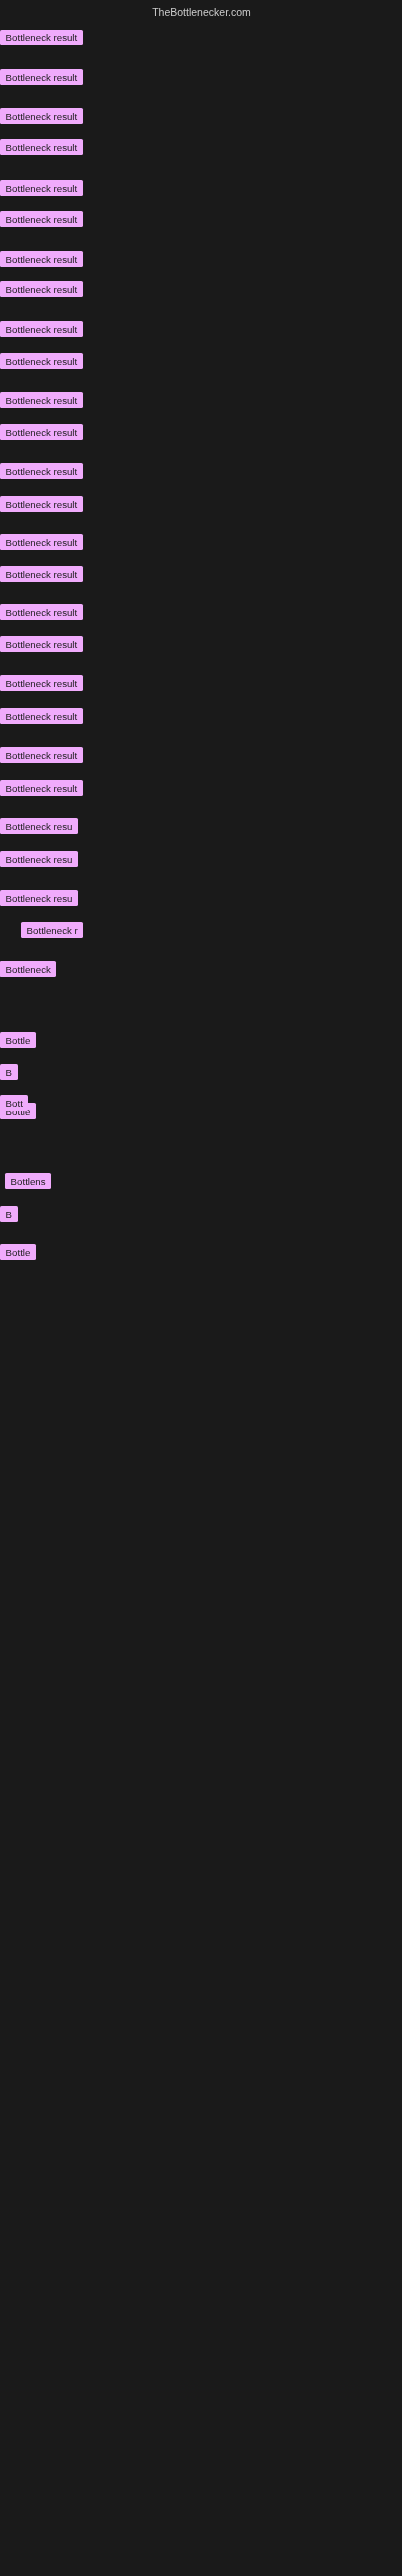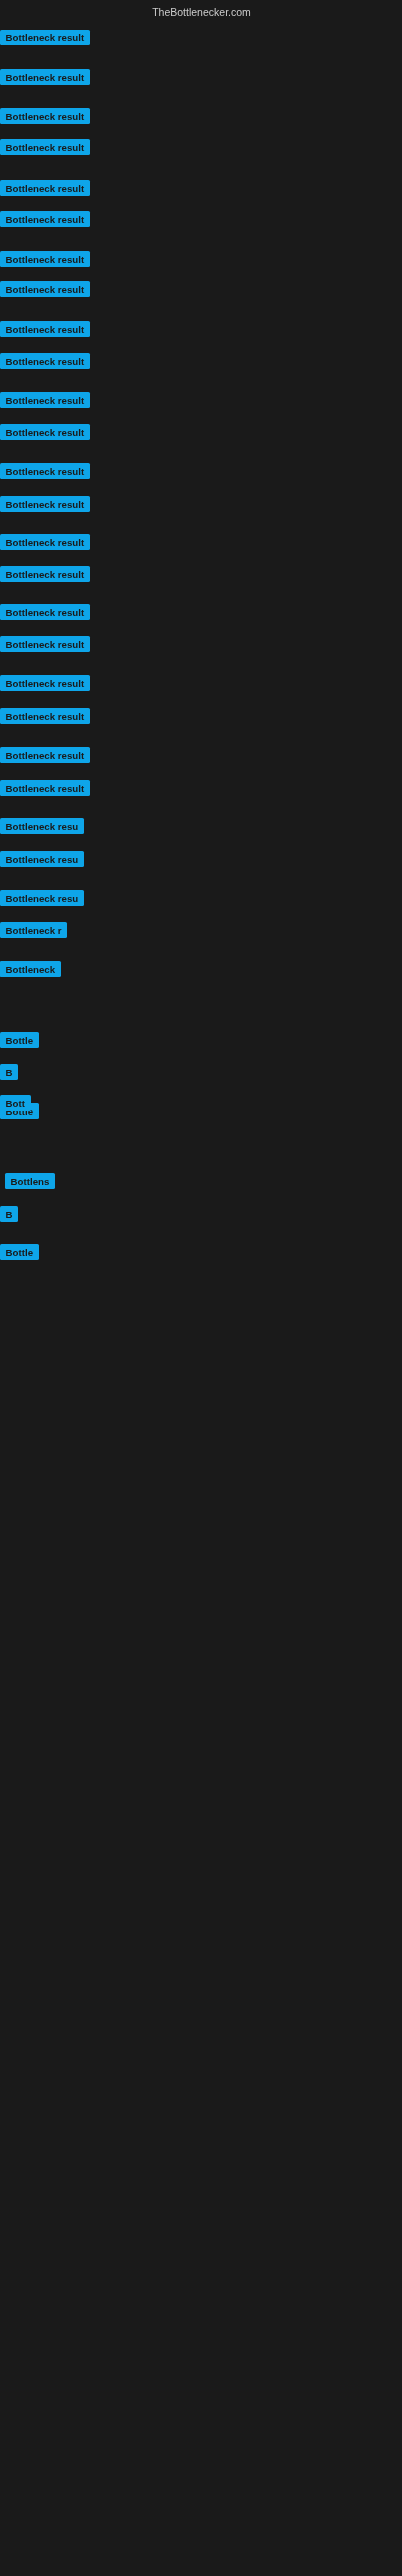--- a/index.html
+++ b/index.html
@@ -15,24 +15,24 @@
       position: relative;
     }
     .site-title {
       text-align: center;
       color: #cccccc;
       font-size: 10.5px;
       padding: 6.4px 0 4.8px 0;
     }
     .bottleneck-badge {
       display: inline-block;
-      background-color: #0ea5e9;
+      background-color: #f0abfc;
       color: #1a1a1a;
       font-size: 9.7px;
-      font-weight: bold;
+      font-weight: normal;
       padding: 2.4px 5.6px;
       border-radius: 1.6px;
       white-space: nowrap;
       overflow: hidden;
     }
     .row {
       position: absolute;
       left: 0;
     }
   </style>
@@ -60,21 +60,21 @@
     <div class="row" style="top: 543px; left: 0px;"><span class="bottleneck-badge" style="max-width: 127px;">Bottleneck result</span></div>
     <div class="row" style="top: 581px; left: 0px;"><span class="bottleneck-badge" style="max-width: 121px;">Bottleneck result</span></div>
     <div class="row" style="top: 613px; left: 0px;"><span class="bottleneck-badge" style="max-width: 125px;">Bottleneck result</span></div>
     <div class="row" style="top: 652px; left: 0px;"><span class="bottleneck-badge" style="max-width: 119px;">Bottleneck result</span></div>
     <div class="row" style="top: 685px; left: 0px;"><span class="bottleneck-badge" style="max-width: 124px;">Bottleneck result</span></div>
     <div class="row" style="top: 724px; left: 0px;"><span class="bottleneck-badge" style="max-width: 117px;">Bottleneck result</span></div>
     <div class="row" style="top: 757px; left: 0px;"><span class="bottleneck-badge" style="max-width: 115px;">Bottleneck result</span></div>
     <div class="row" style="top: 795px; left: 0px;"><span class="bottleneck-badge" style="max-width: 111px;">Bottleneck resu</span></div>
     <div class="row" style="top: 828px; left: 0px;"><span class="bottleneck-badge" style="max-width: 109px;">Bottleneck resu</span></div>
     <div class="row" style="top: 867px; left: 0px;"><span class="bottleneck-badge" style="max-width: 108px;">Bottleneck resu</span></div>
-    <div class="row" style="top: 899px; left: 0px;"><span class="bottleneck-badge" style="max-width: 97px;">Bottleneck r</span></div>
+    <div class="row" style="top: 899px; left: 0px;"><span class="bottleneck-badge" style="max-width: 97px; margin-left: 21px;">Bottleneck r</span></div>
     <div class="row" style="top: 938px; left: 0px;"><span class="bottleneck-badge" style="max-width: 72px;">Bottlen</span></div>
     <div class="row" style="top: 938px; left: 0px;"><span class="bottleneck-badge" style="max-width: 85px;">Bottleneck</span></div>
     <div class="row" style="top: 1009px; left: 0px;"><span class="bottleneck-badge" style="max-width: 64px;">Bottle</span></div>
     <div class="row" style="top: 1041px; left: 0px;"><span class="bottleneck-badge" style="max-width: 24px;">B</span></div>
     <div class="row" style="top: 1080px; left: 0px;"><span class="bottleneck-badge" style="max-width: 64px;">Bottle</span></div>
     <div class="row" style="top: 1072px; left: 0px;"><span class="bottleneck-badge" style="max-width: 44px;">Bott</span></div>
     <div class="row" style="top: 1150px; left: 5px;"><span class="bottleneck-badge" style="max-width: 72px;">Bottlens</span></div>
     <div class="row" style="top: 1183px; left: 0px;"><span class="bottleneck-badge" style="max-width: 17.7px;">B</span></div>
     <div class="row" style="top: 1221px; left: 0px;"><span class="bottleneck-badge" style="max-width: 64px;">Bottle</span></div>
   </div>

